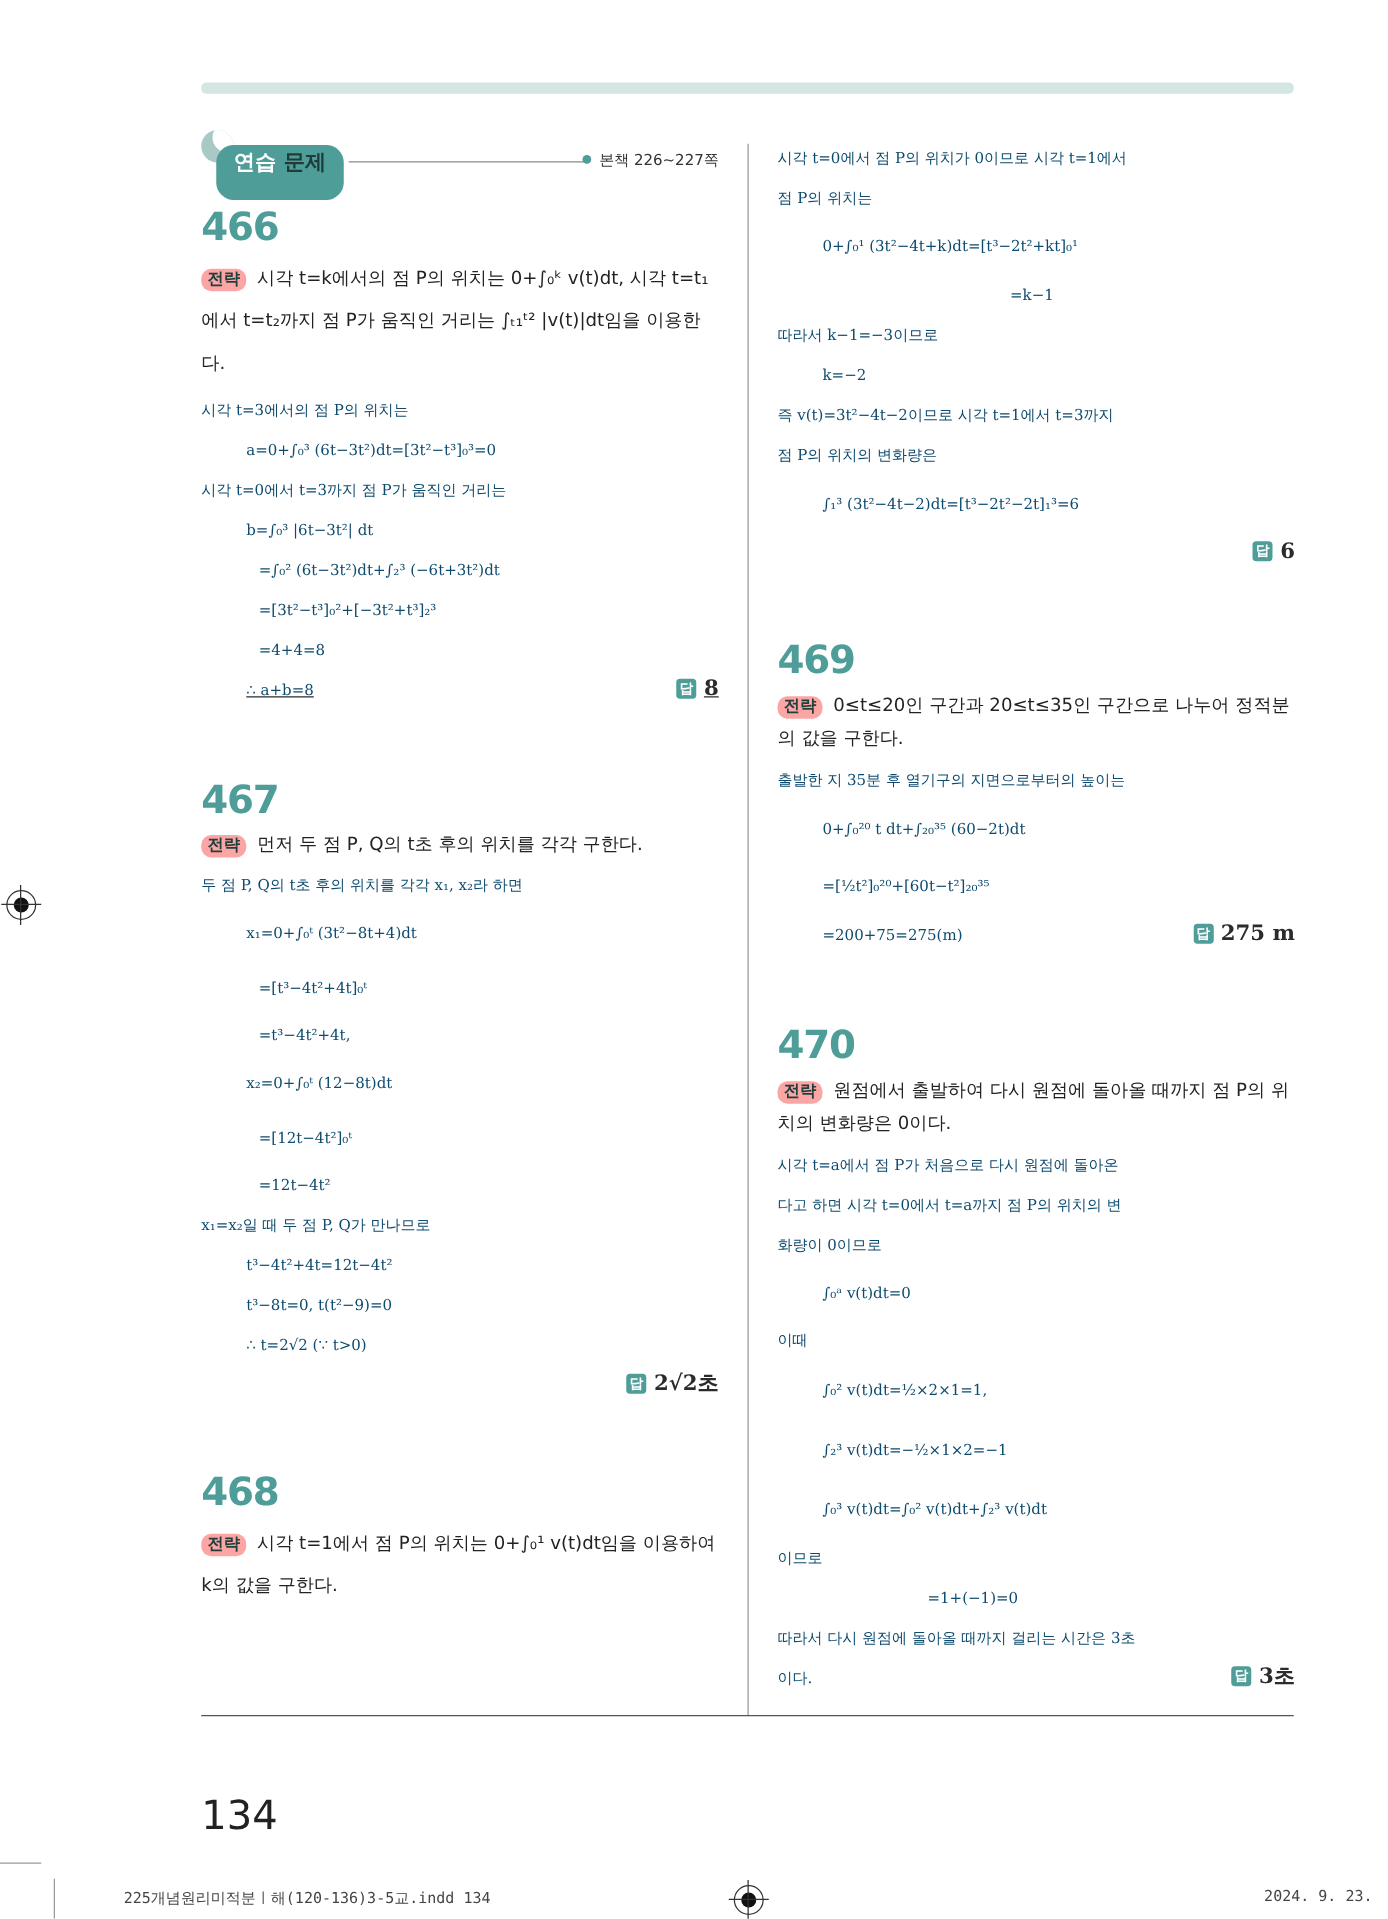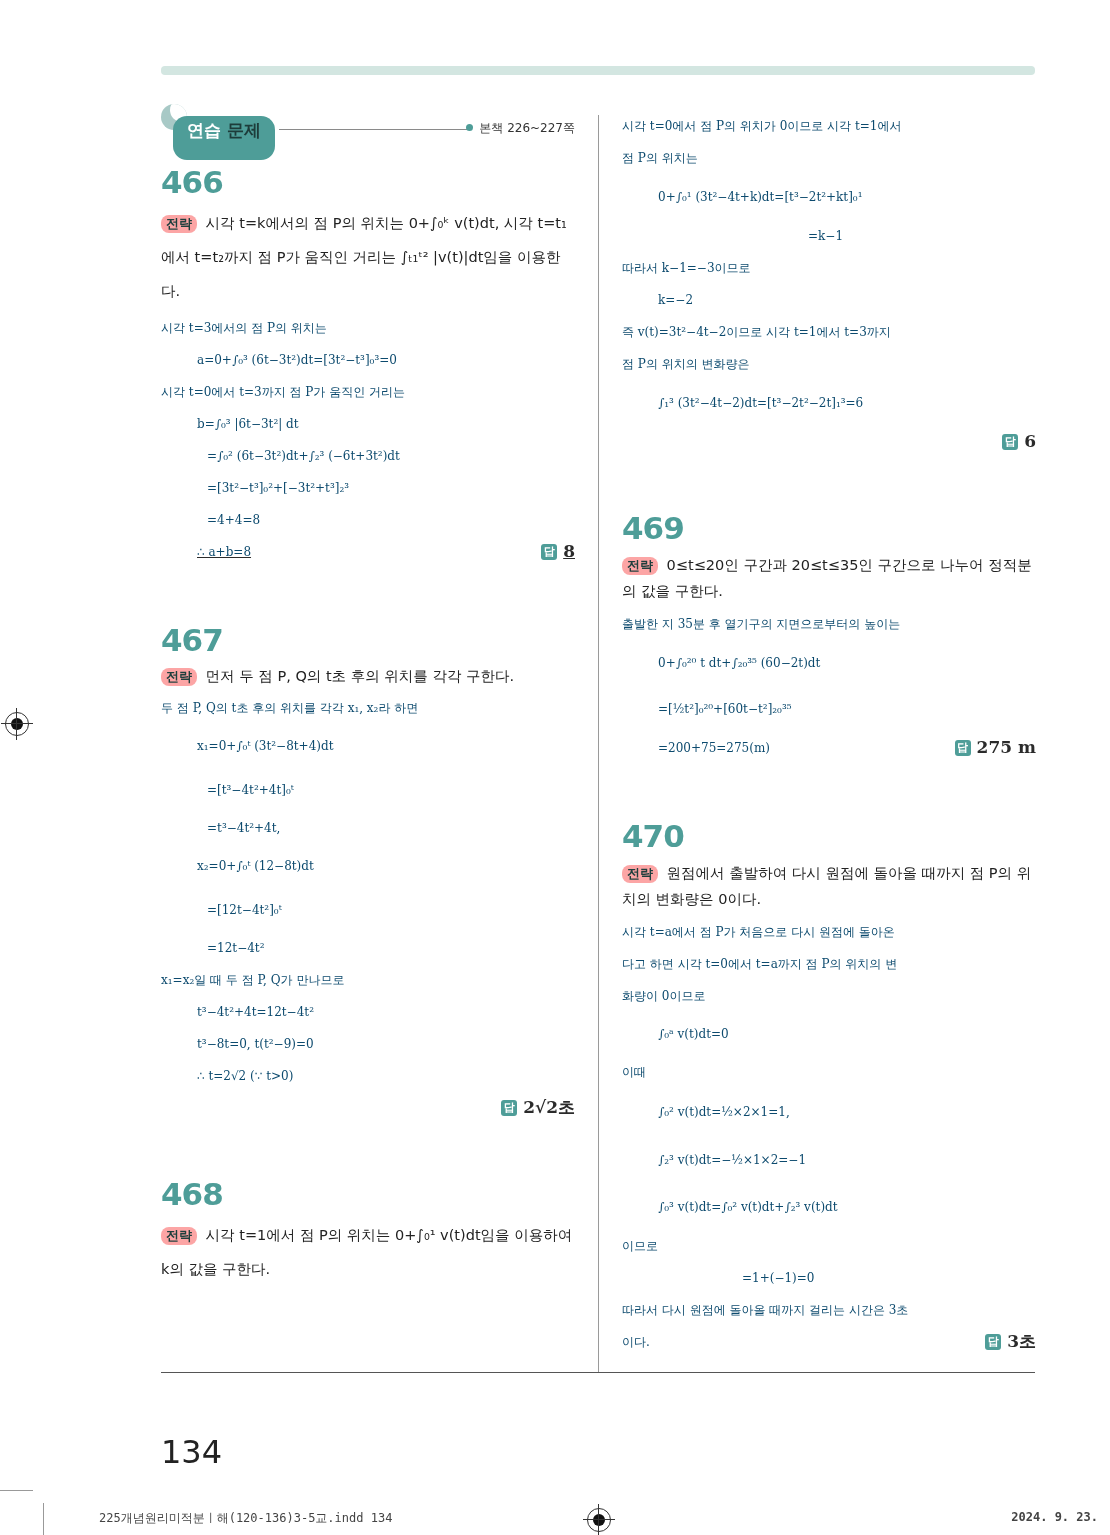--- a/index.html
+++ b/index.html
@@ -228,13 +228,13 @@
 <div class="reg-mark" style="left:5px; top:712px;">
     <span class="v"></span>
   </div>
 <div class="reg-mark" style="left:587px; top:1508px;">
     <span class="v"></span>
   </div>
 
 <div class="slug-rule-left"></div>
 <div class="slug-rule-v"></div>
 <div class="slug" style="left:64px;">225개념원리미적분ㅣ해(120-136)3-5교.indd   134</div>
-<div class="slug" style="right:12px;font-weight:bold;">2024. 9. 23.</div>
+<div class="slug" style="right:12px;">2024. 9. 23.</div>
 
 </body></html>

